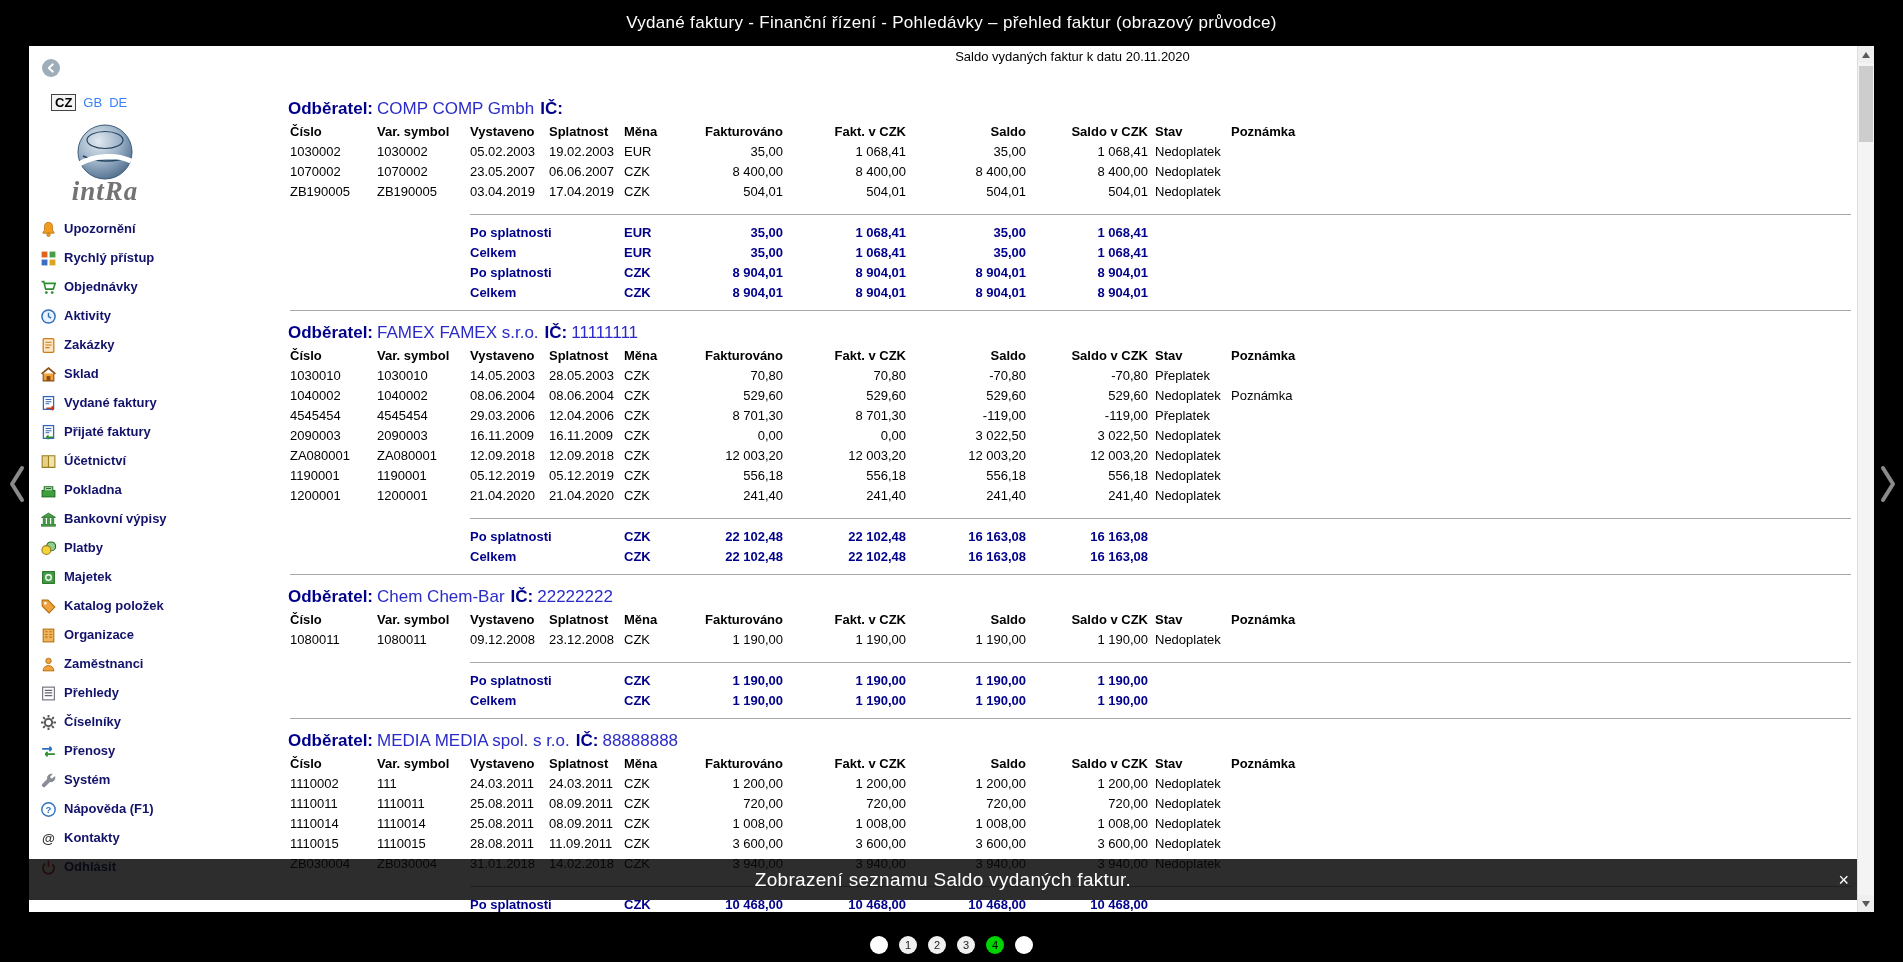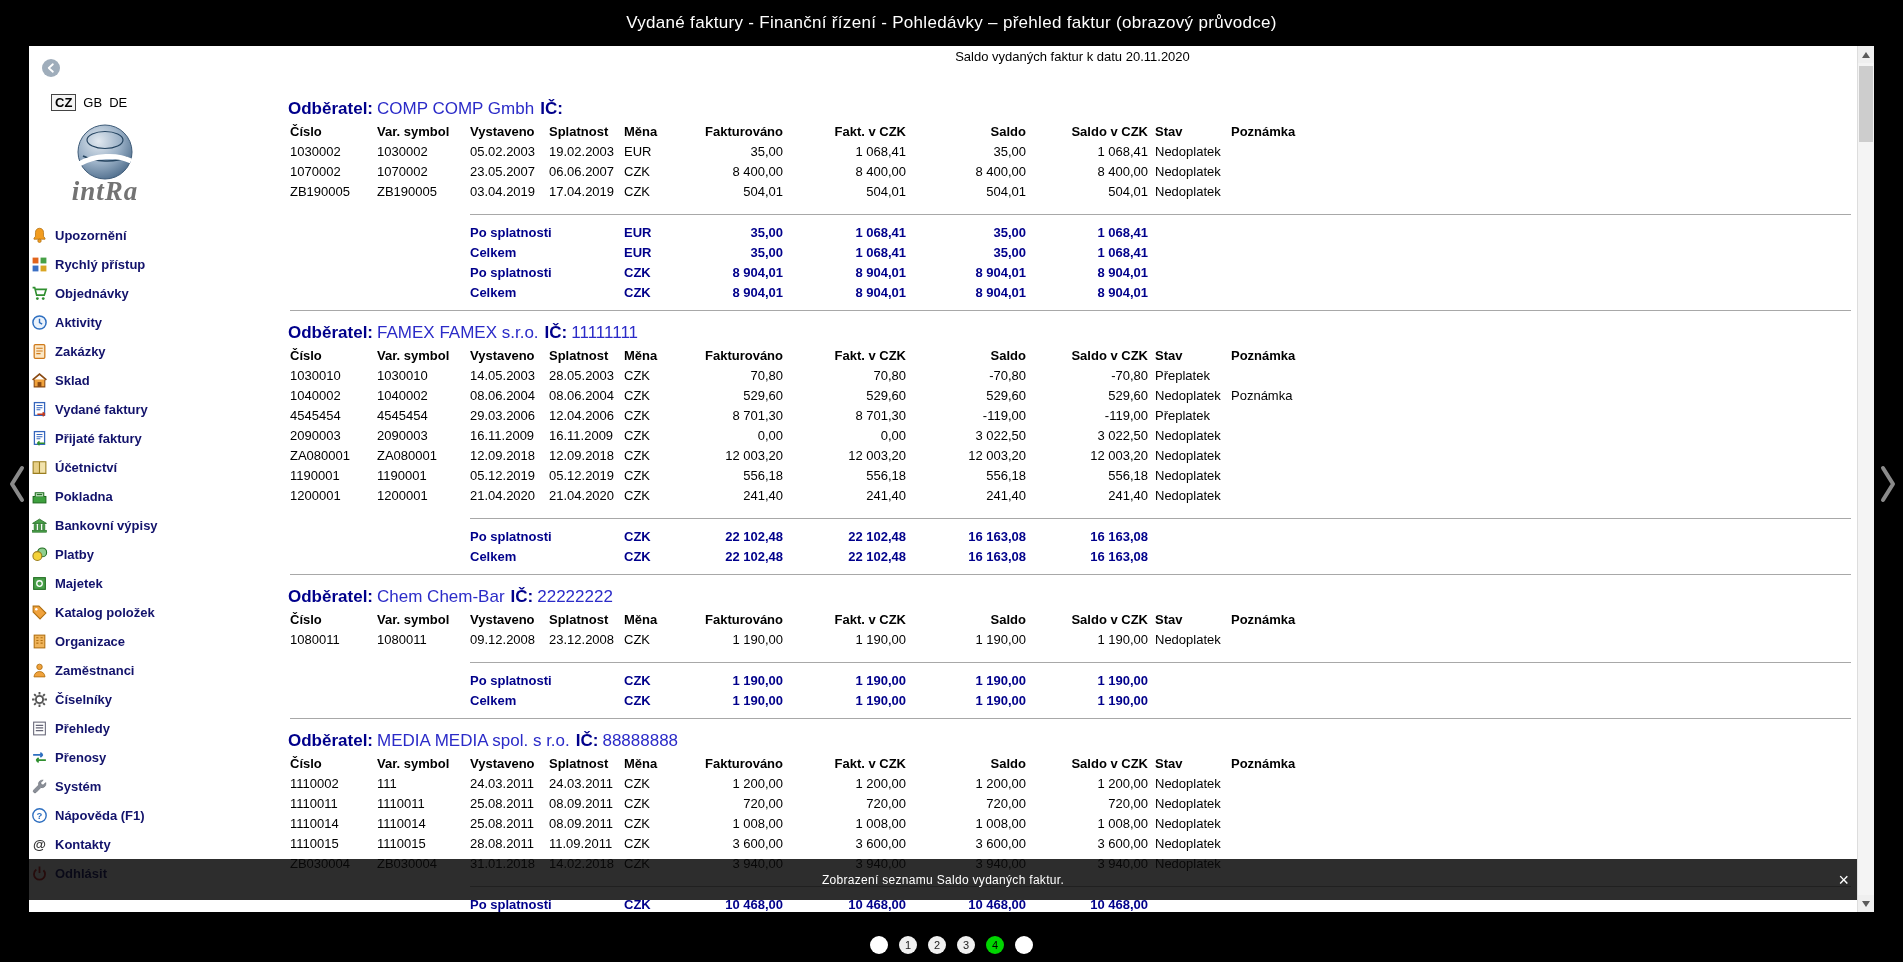--- a/index.html
+++ b/index.html
@@ -22,26 +22,26 @@
   .nav-chevron.nav-right{right:4px}
 
   
   .window{position:absolute;left:29px;top:46px;width:1845px;height:866px;background:#fff;overflow:hidden}
 
   
   .sidebar{position:absolute;left:0;top:0;width:259px;height:100%;background:#fff}
   .back-btn{position:absolute;left:13px;top:13px;width:18px;height:18px;border-radius:50%;background:#9fadbb;display:flex;align-items:center;justify-content:center;cursor:pointer}
   .back-btn svg{width:12px;height:12px}
   .langs{position:absolute;left:22px;top:48px;display:flex;gap:7px;align-items:center;font-size:13px}
-  .lang{color:#000000;cursor:pointer}
+  .lang{color:#3b82f6;cursor:pointer}
   .lang.active{color:#000;font-weight:bold;border:1px solid #444;padding:0 3px;background:#f4f4f4}
   .logo{position:absolute;left:18px;top:76px;width:116px;text-align:center}
   .logo-text{margin-top:-22px;font-family:"Liberation Serif",serif;font-style:italic;font-weight:bold;font-size:27px;color:#737373;letter-spacing:1px}
   .menu{position:absolute;left:0;top:175px;width:100%}
-  .menu-item{height:29px;display:flex;align-items:center;padding-left:2px;cursor:pointer;white-space:nowrap}
+  .menu-item{height:29px;display:flex;align-items:flex-start;padding-left:11px;cursor:pointer;white-space:nowrap}
   .mi-icon{width:17px;height:17px;margin-right:7px;flex:0 0 17px}
   .mi-icon svg{width:17px;height:17px;display:block}
   .mi-label{font-size:13px;font-weight:bold;color:var(--menu-blue)}
 
   
   .content{position:absolute;left:259px;top:0;width:1569px;height:100%;overflow:hidden}
   .rpt-title{margin-top:1px;height:20px;line-height:20px;text-align:center;font-size:13px;font-weight:normal;color:#000;margin-bottom:32px}
   .cust-head{height:20px;line-height:20px;font-size:17px;white-space:nowrap}
   .cust-head .lbl{font-weight:bold;color:var(--summary-blue)}
   .cust-name{color:var(--link-blue);margin:0 6px 0 4px;cursor:pointer}
@@ -60,21 +60,21 @@
   .scrollbar{position:absolute;right:0;top:0;width:17px;height:100%;background:#f4f4f4;border-left:1px solid #ddd}
   .sb-btn{position:absolute;left:0;width:16px;height:17px;background:#efefef;display:flex;align-items:center;justify-content:center;cursor:pointer}
   .sb-btn.up{top:0}
   .sb-btn.down{bottom:0}
   .sb-btn.up::after{content:"";border-left:4px solid transparent;border-right:4px solid transparent;border-bottom:6px solid #5a5a5a}
   .sb-btn.down::after{content:"";border-left:4px solid transparent;border-right:4px solid transparent;border-top:6px solid #5a5a5a}
   .sb-thumb{position:absolute;left:1px;top:20px;width:14px;height:76px;background:#cdcdcd;cursor:pointer}
 
   
   .overlay{position:absolute;left:0;right:17px;bottom:12px;height:41px;background:rgba(8,8,8,.85);display:flex;align-items:center;justify-content:center;z-index:5}
-  .overlay .msg{color:#fff;font-size:12px;letter-spacing:.3px}
+  .overlay .msg{color:#fff;font-size:19px;letter-spacing:.3px}
   .overlay-close{position:absolute;right:8px;top:50%;transform:translateY(-50%);color:#fff;font-size:18px;line-height:18px;cursor:pointer}
 
   
   .pager{position:absolute;left:0;top:936px;width:100%;display:flex;justify-content:center;gap:11px}
   .dot{width:18px;height:18px;border-radius:50%;background:#fff;display:flex;align-items:center;justify-content:center;font-size:11px;color:#222;cursor:pointer}
   .dot.numbered{background:#f0f0f0}
   .dot.active{background:var(--active-green);color:#000}
 </style>
 </head>
 <body>
@@ -284,37 +284,37 @@
               <circle cx="8" cy="4.6" r="2.6" fill="#f0a23c" stroke="#b06f10" stroke-width=".8"></circle>
               <path d="M2.8 14c.4-3.4 2.4-5 5.2-5s4.8 1.6 5.2 5z" fill="#f0a23c" stroke="#b06f10" stroke-width=".8"></path>
             </svg>
           </span>
     <span class="mi-label">Zaměstnanci</span>
   </div>
 
   <div class="menu-item">
     <span class="mi-icon">
             <svg viewBox="0 0 16 16">
+              <rect x="2.5" y="2" width="11" height="12" fill="#fff" stroke="#667"></rect>
+              <path d="M4.5 5h7M4.5 7.5h7M4.5 10h7" stroke="#667" stroke-width="1.2"></path>
+            </svg>
+          </span>
+    <span class="mi-label">Přehledy</span>
+  </div>
+
+  <div class="menu-item">
+    <span class="mi-icon">
+            <svg viewBox="0 0 16 16">
               <g stroke="#555" stroke-width="1.8">
                 <circle cx="8" cy="8" r="3.4" fill="none"></circle>
                 <path d="M8 1v2.4M8 12.6V15M1 8h2.4M12.6 8H15M3 3l1.7 1.7M11.3 11.3 13 13M13 3l-1.7 1.7M4.7 11.3 3 13"></path>
               </g>
             </svg>
           </span>
     <span class="mi-label">Číselníky</span>
-  </div>
-
-  <div class="menu-item">
-    <span class="mi-icon">
-            <svg viewBox="0 0 16 16">
-              <rect x="2.5" y="2" width="11" height="12" fill="#fff" stroke="#667"></rect>
-              <path d="M4.5 5h7M4.5 7.5h7M4.5 10h7" stroke="#667" stroke-width="1.2"></path>
-            </svg>
-          </span>
-    <span class="mi-label">Přehledy</span>
   </div>
 
   <div class="menu-item">
     <span class="mi-icon">
             <svg viewBox="0 0 16 16">
               <path d="M2 5.5h9m0 0L8.8 3.4M11 5.5 8.8 7.6" stroke="#2e6fc0" stroke-width="1.5" fill="none"></path>
               <path d="M14 10.5H5m0 0 2.2-2.1M5 10.5l2.2 2.1" stroke="#2f8f2f" stroke-width="1.5" fill="none"></path>
             </svg>
           </span>
     <span class="mi-label">Přenosy</span>

